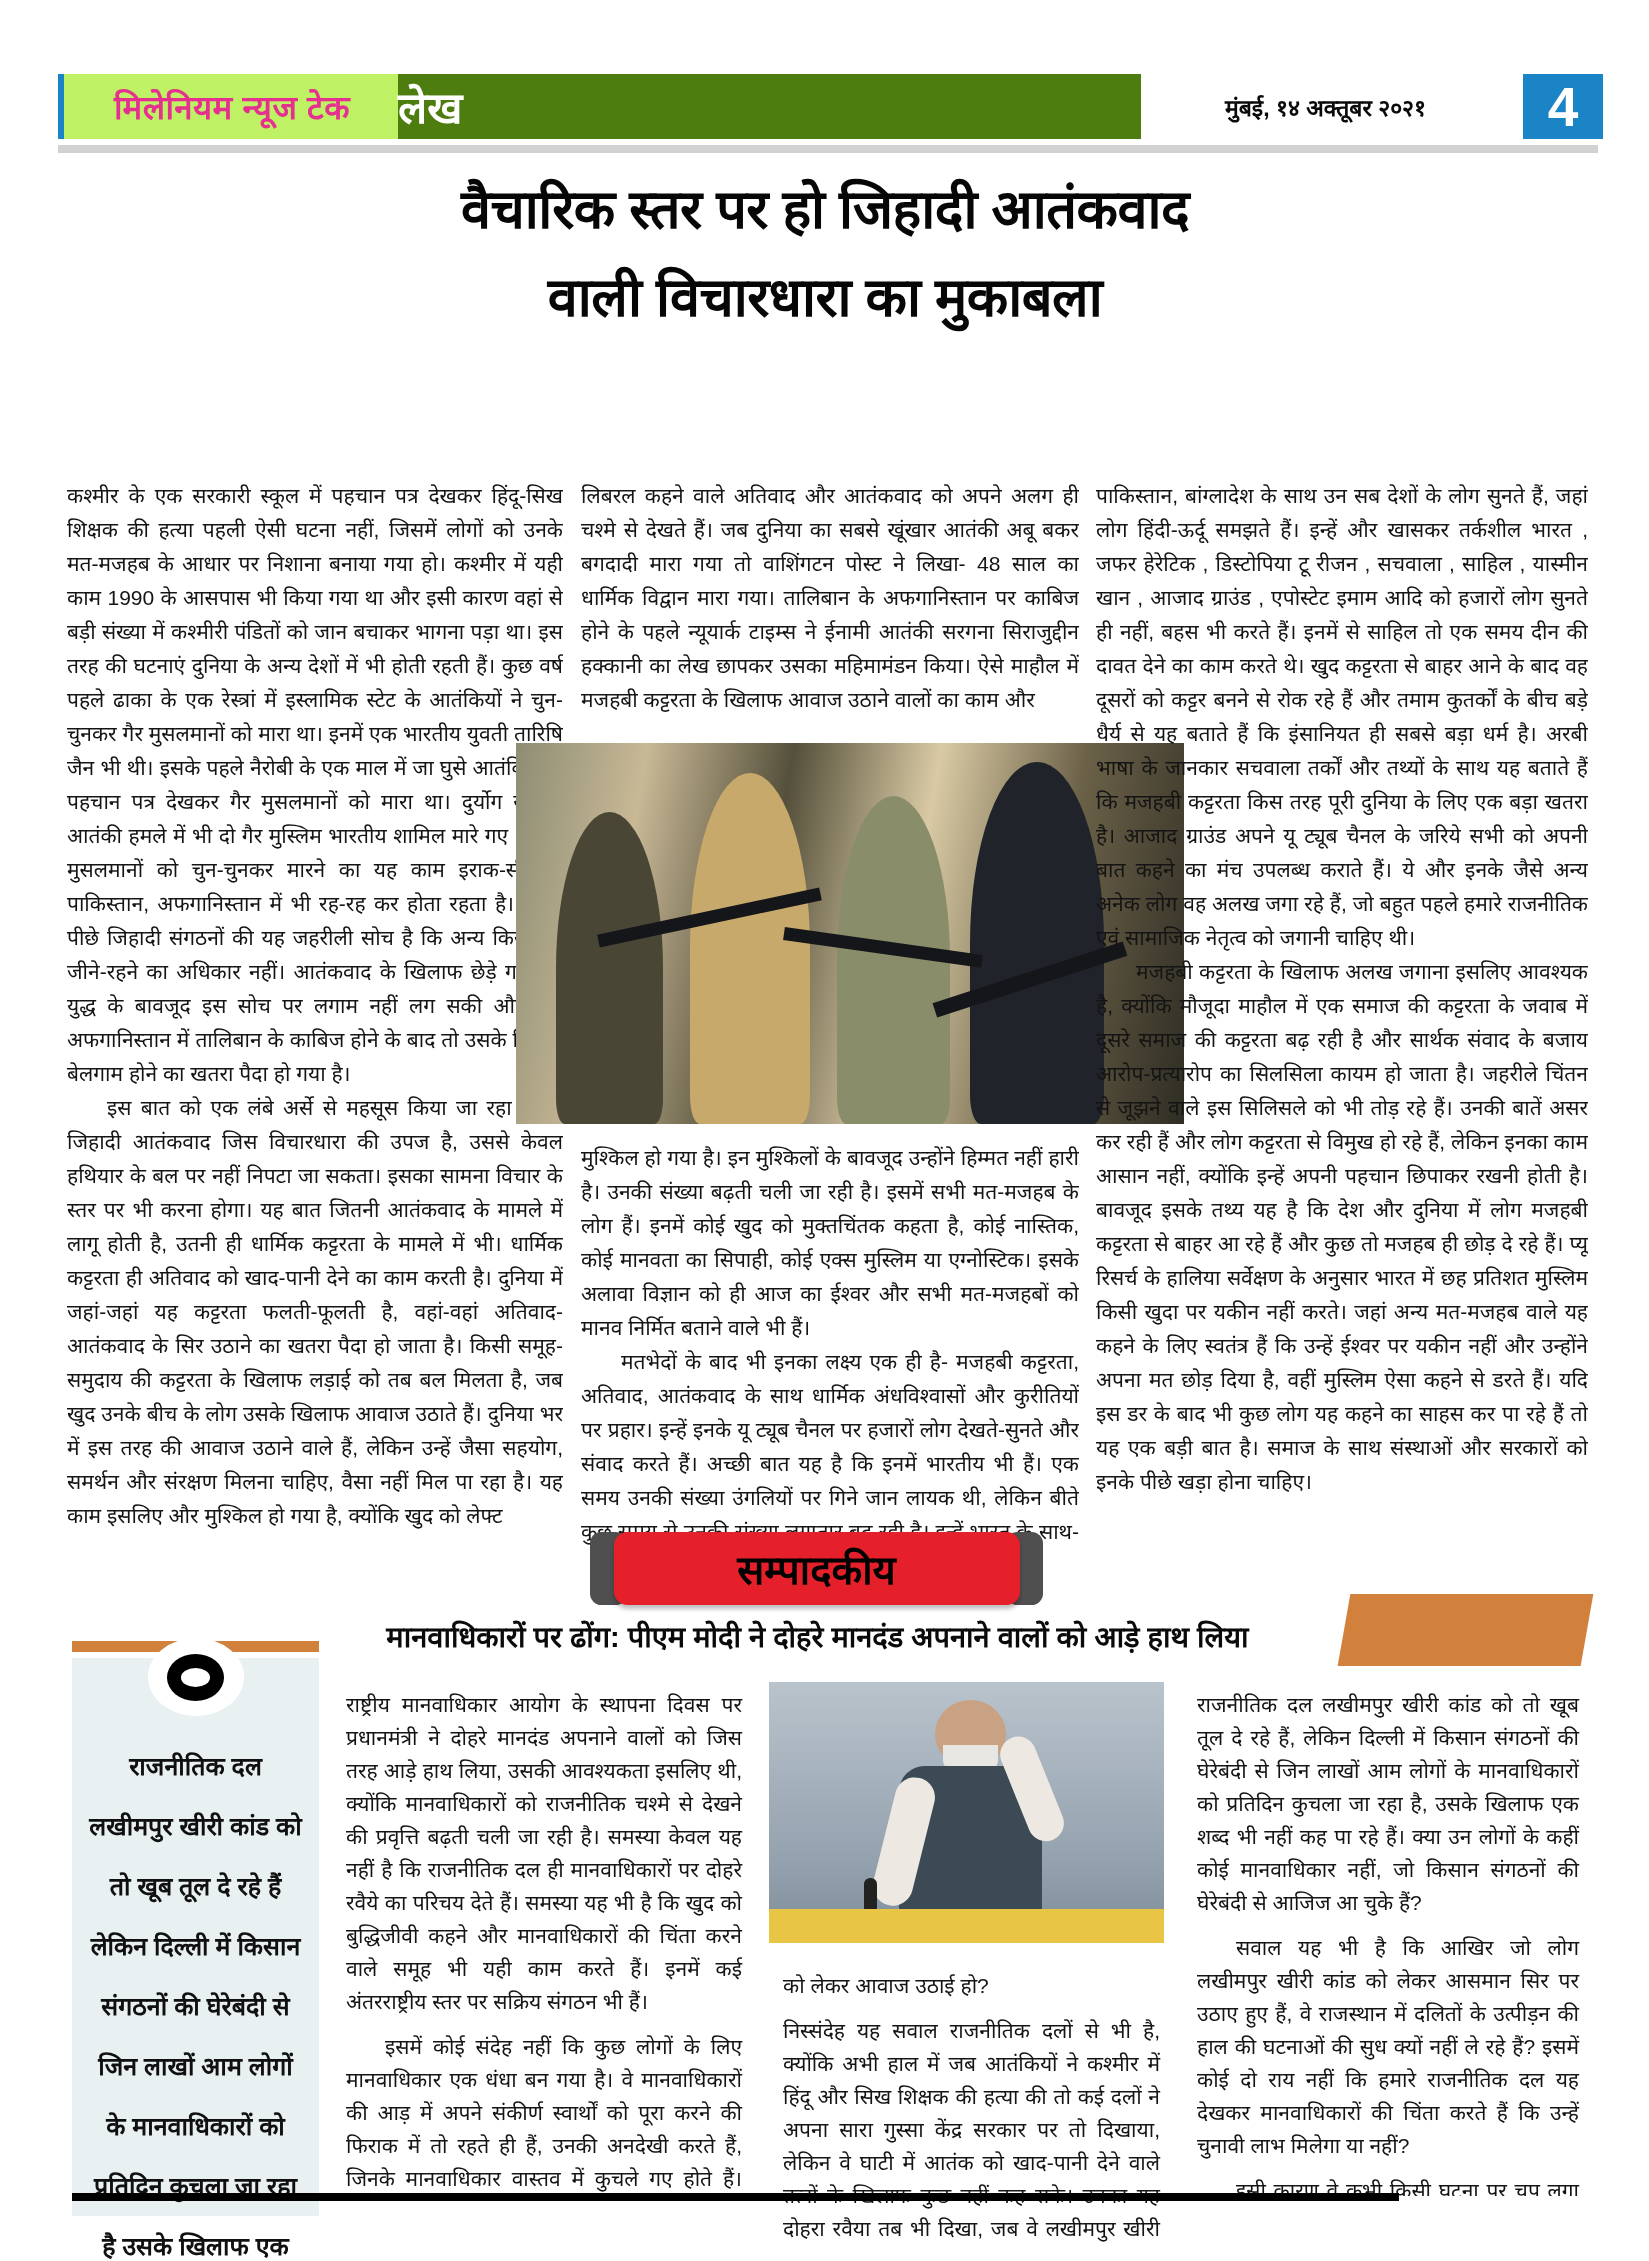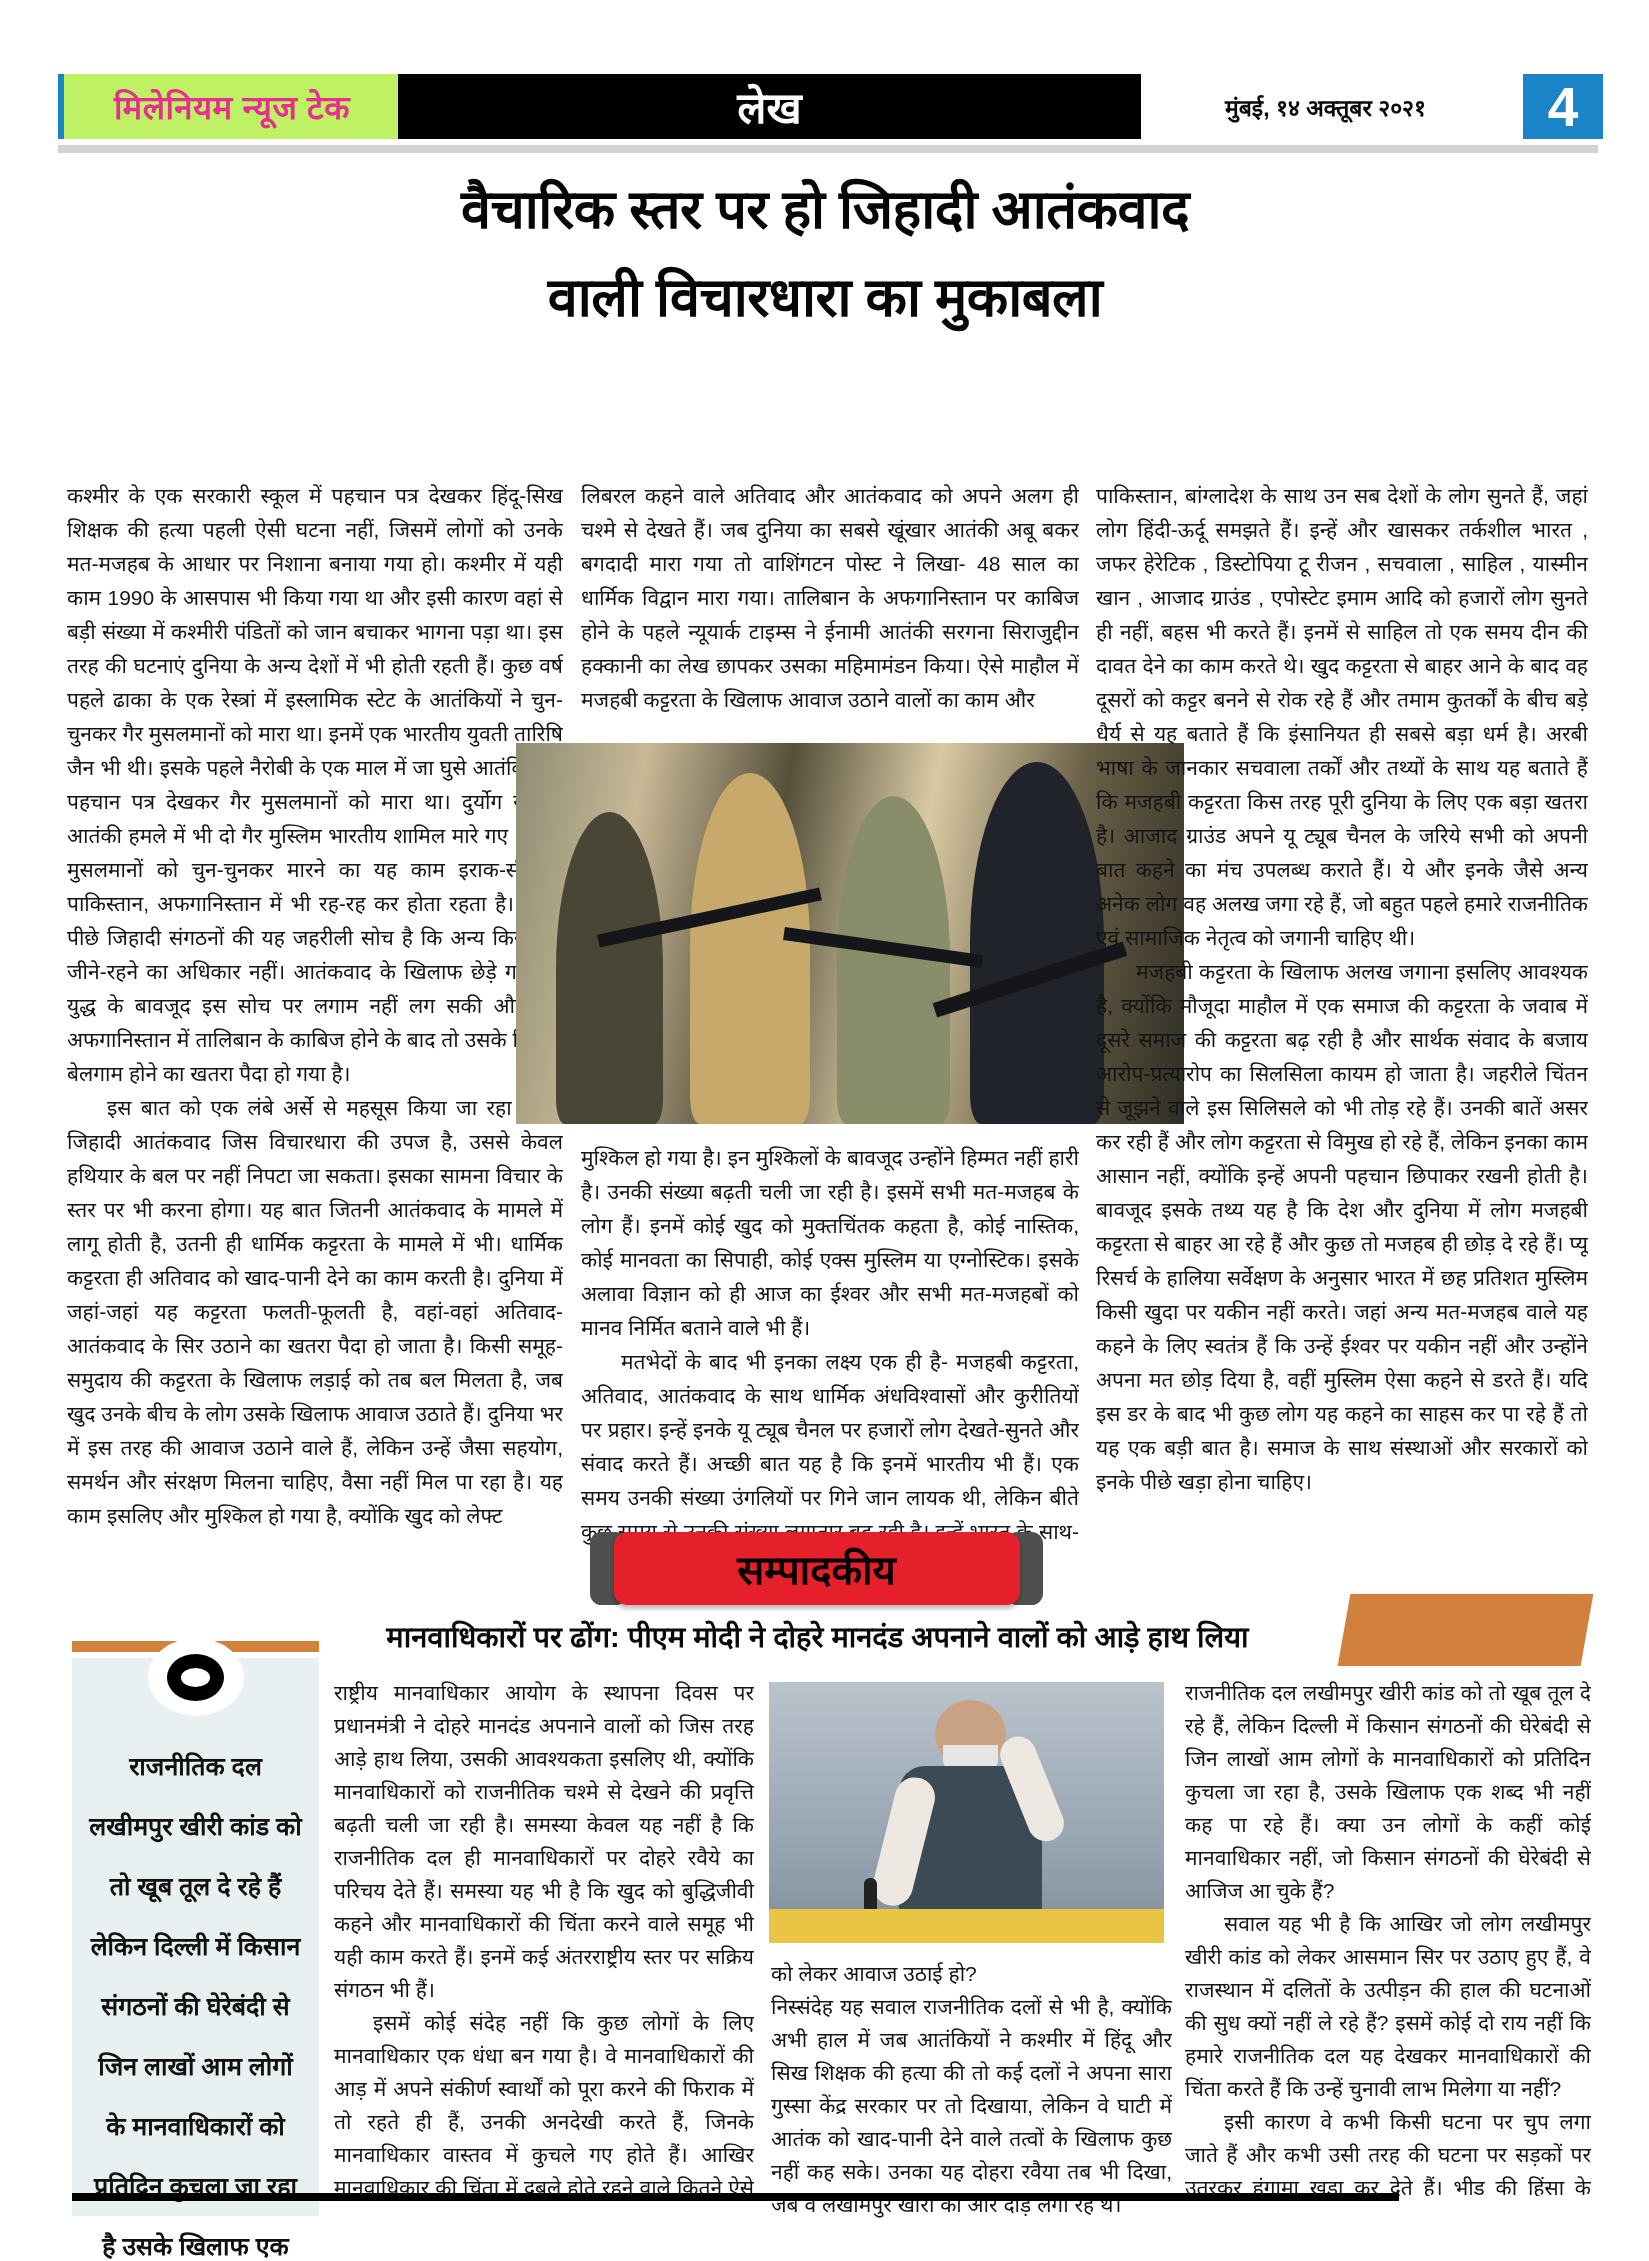--- a/index.html
+++ b/index.html
@@ -2,21 +2,21 @@
 <html style="font-size:8.3px"><head>
 <meta charset="utf-8">
 <style>
   html,body{margin:0;padding:0;background:#ffffff;}
   .page{position:relative;width:1650px;height:2261px;background:#ffffff;overflow:hidden;
         font-family:"Liberation Sans",sans-serif;color:#141414;}
   .abs{position:absolute;}
   .hdr-left{left:58px;top:74px;width:336px;height:65px;display:flex;align-items:center;justify-content:center;
             border-left:6.2px solid #1a84c6;background:#bef264;}
   .hdr-left span{color:#e6308f;font-size:33px;font-weight:800;letter-spacing:0.5px;}
-  .hdr-center{left:398px;top:74px;width:743px;height:65px;background:#000000;display:flex;align-items:center;justify-content:center;}
+  .hdr-center{left:398px;top:74px;width:743px;height:65px;background:#4d7c0f;display:flex;align-items:center;justify-content:flex-start;}
   .hdr-center span{color:#ffffff;font-size:43px;font-weight:800;}
   .hdr-right{left:1141px;top:74px;width:369px;height:65px;background:#fff;display:flex;align-items:center;justify-content:center;}
   .hdr-right span{color:#0a0a0a;font-size:23px;font-weight:800;}
   .hdr-page{left:1518px;top:74px;width:80px;height:65px;background:#1a84c6;display:flex;align-items:center;justify-content:center;
             border-left:5.2px solid #ffffff;box-shadow:-8.3px 0 0 0 #1a84c6 inset;}
   .hdr-page span{color:#ffffff;font-size:55px;font-weight:800;}
   .hdr-rule{left:58px;top:145px;width:1540px;height:8.3px;background:#d2d2d2;}
 
   
   .headline{left:67px;top:165px;width:1516px;height:261px;text-align:center;
@@ -53,21 +53,21 @@
   .ed-headline{left:331px;top:1608px;width:973px;height:49px;text-align:center;
                font-size:29px;font-weight:800;color:#0a0a0a;margin-top:8px;}
   .orange-quad{left:1344px;top:1594px;width:243px;height:72px;background:#d2813d;transform:skewX(-10deg);}
   .sb-bar{left:72px;top:1641px;width:247px;height:11.4px;background:#d2813d;}
   .sidebar{left:72px;top:1658px;width:247px;height:558px;background:#e9f0f2;overflow:visible;}
   .q-patch{position:absolute;left:50%;top:-19.7px;transform:translateX(-50%);width:96px;height:78px;
            background:#ffffff;border-radius:50%;display:flex;align-items:center;justify-content:center;}
   .q-ring{width:29px;height:18.6px;border:14px solid #000;border-radius:50%;background:#fff;}
   .sb-text{padding:78px 13.5px 0 13.5px;text-align:center;font-size:25px;font-weight:700;line-height:60px;color:#101010;}
   .edcol{font-size:21px;line-height:33px;text-align:justify;overflow:hidden;}
-  .edcol p{margin:0;}
+  .edcol p{margin:12px;}
   .edcol p.ind{text-indent:39px;}
   .edA{left:334px;top:1676px;width:420px;height:520px;}
   .edB{left:771px;top:1957px;width:401px;height:290px;}
   .edC{left:1185px;top:1676px;width:406px;height:520px;}
 
   
   .photo2{left:769px;top:1682px;width:395px;height:261px;overflow:hidden;background:linear-gradient(180deg,#b9c3cc 0%,#93a1ae 70%,#7e8b97 100%);}
   .modi-head{position:absolute;left:42%;top:7%;width:18%;height:26%;background:#c9a183;border-radius:50%;}
   .modi-beard{position:absolute;left:44%;top:24%;width:14%;height:12%;background:#e8e6e2;border-radius:0 0 50% 50%;}
   .modi-vest{position:absolute;left:33%;top:32%;width:36%;height:55%;background:#3c4a55;border-radius:18% 18% 0 0;}

